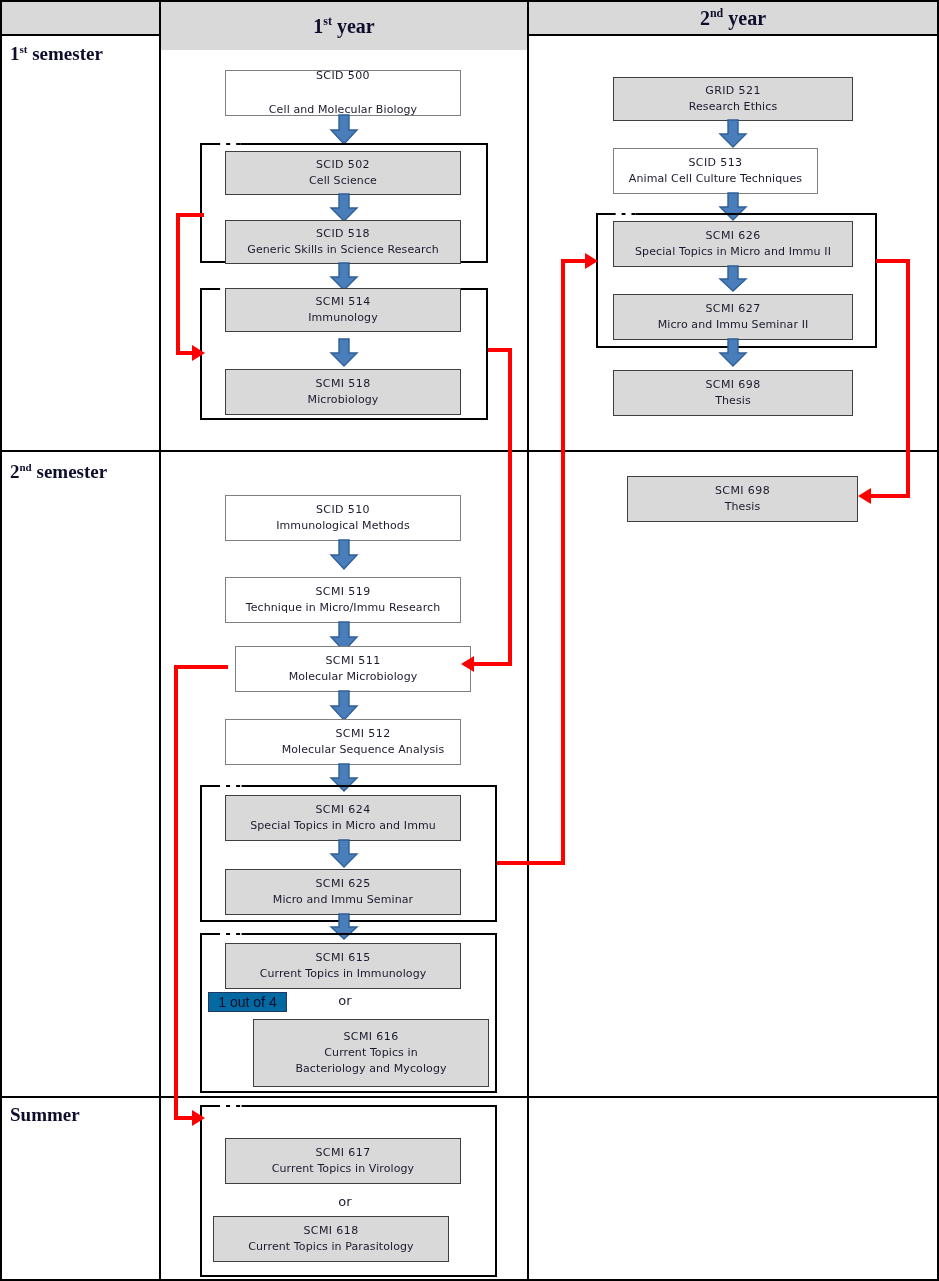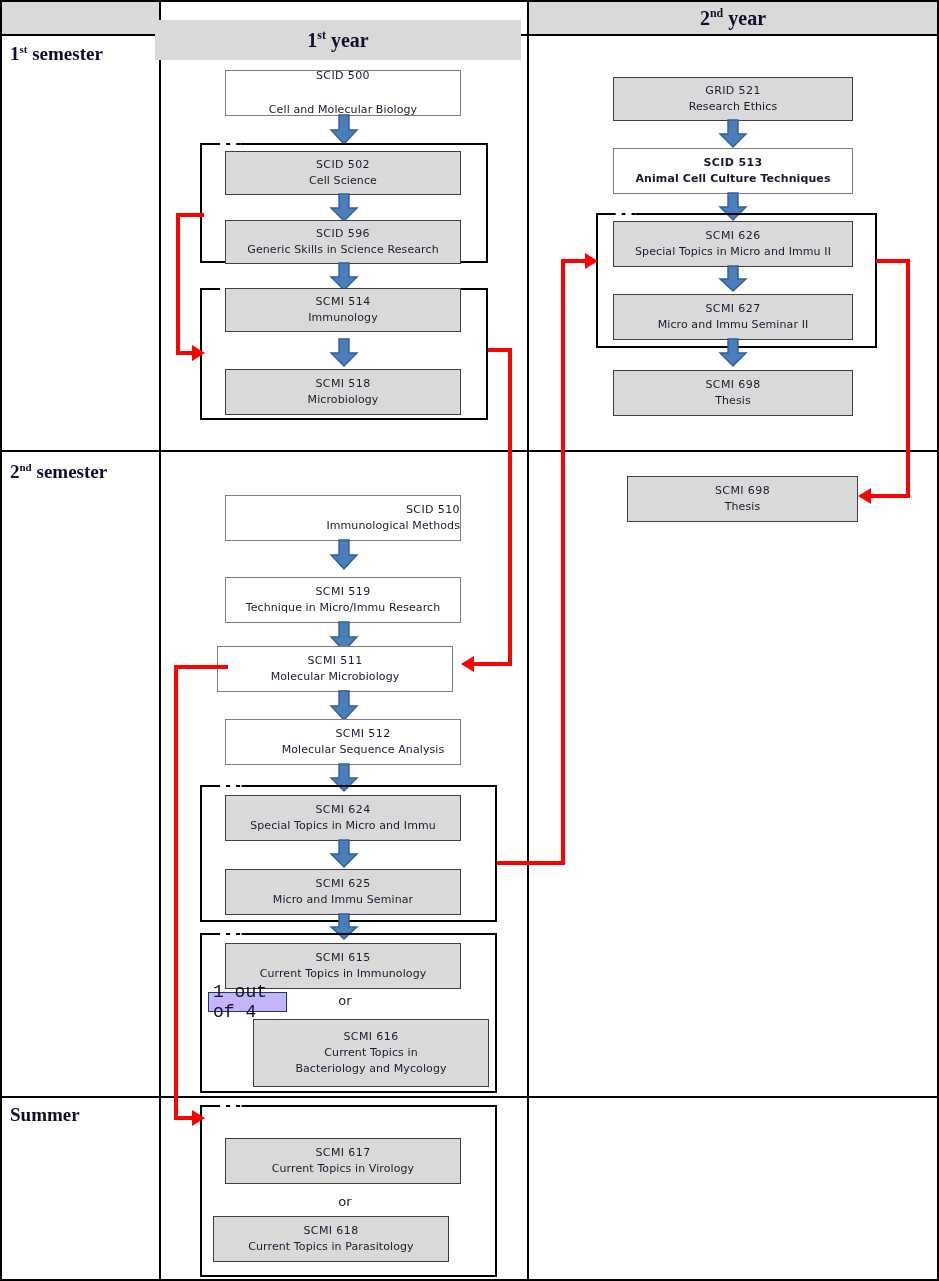--- a/index.html
+++ b/index.html
@@ -63,22 +63,22 @@
   .tip-right{border-top:8px solid transparent;border-bottom:8px solid transparent;border-left:13px solid #ff0000;}
   .tip-left{border-top:8px solid transparent;border-bottom:8px solid transparent;border-right:13px solid #ff0000;}
 
   
   .orlabel{
     position:absolute;font-family:"DejaVu Sans", sans-serif;font-size:13px;color:#1a1a2e;
     text-align:center;
   }
   .badge{
     position:absolute;box-sizing:border-box;
-    background:#c4b5fd;border:1px solid #1f3864;
-    font-family:Liberation Mono, monospace;font-size:18px;color:#0f0f2d;
+    background:#0369a1;border:1px solid #1f3864;
+    font-family:Liberation Sans, sans-serif;font-size:14px;color:#0f0f2d;
     display:flex;align-items:center;justify-content:center;
     padding:0 4px;
   }
 </style>
 </head>
 <body>
 
 <div id="page">
 
   <div class="grid-line hline" style="top:0px;"></div>
@@ -86,21 +86,21 @@
   <div class="grid-line hline" style="top:450px;"></div>
   <div class="grid-line hline" style="top:1096px;"></div>
   <div class="grid-line hline" style="top:1279px;"></div>
 
   <div class="grid-line vline" style="left:0px;height:1281px;"></div>
   <div class="grid-line vline" style="left:159px;height:1281px;"></div>
   <div class="grid-line vline" style="left:527px;height:1281px;"></div>
   <div class="grid-line vline" style="left:937px;height:1281px;"></div>
 
   <div class="hdr-cell" style="left:2px;top:2px;width:157px;height:32px;"></div>
-  <div class="hdr-cell" style="left:155px;top:2px;width:366px;height:40px;margin-top:18px;">
+  <div class="hdr-cell" style="left:161px;top:2px;width:366px;height:48px;">
     <span>1<sup>st</sup>&nbsp;year</span>
   </div>
   <div class="hdr-cell" style="left:529px;top:2px;width:408px;height:32px;">
     <span>2<sup>nd</sup>&nbsp;year</span>
   </div>
 
   <div class="row-label" style="left:10px;top:43px;">1<sup>st</sup>&nbsp;semester</div>
   <div class="row-label" style="left:10px;top:461px;">2<sup>nd</sup>&nbsp;semester</div>
   <div class="row-label" style="left:10px;top:1104px;">Summer</div>
 
@@ -122,21 +122,21 @@
     <span class="name">Cell Science</span>
   </div>
 
   <div class="arrow" style="left:329px;top:193px;">
     <svg width="30" height="30" viewBox="0 0 30 30">
       <polygon points="10,1 20,1 20,15 28,15 15,28 2,15 10,15" fill="#4a7ebb" stroke="#2e5f96" stroke-width="1.4"></polygon>
     </svg>
   </div>
 
   <div class="box gray" style="left:225px;top:220px;width:236px;height:44px;">
-    <span class="code">SCID 596</span>
+    <span class="code">SCID 518</span>
     <span class="name">Generic Skills in Science Research</span>
   </div>
 
   <div class="arrow" style="left:329px;top:262px;">
     <svg width="30" height="30" viewBox="0 0 30 30">
       <polygon points="10,1 20,1 20,15 28,15 15,28 2,15 10,15" fill="#4a7ebb" stroke="#2e5f96" stroke-width="1.4"></polygon>
     </svg>
   </div>
 
   <div class="group" style="left:200px;top:288px;width:288px;height:132px;"></div>
@@ -161,21 +161,21 @@
     <span class="code">GRID 521</span>
     <span class="name">Research Ethics</span>
   </div>
 
   <div class="arrow" style="left:718px;top:119px;">
     <svg width="30" height="30" viewBox="0 0 30 30">
       <polygon points="10,1 20,1 20,15 28,15 15,28 2,15 10,15" fill="#4a7ebb" stroke="#2e5f96" stroke-width="1.4"></polygon>
     </svg>
   </div>
 
-  <div class="box white" style="left:613px;top:148px;width:240px;height:46px;font-weight:bold;">
+  <div class="box white" style="left:613px;top:148px;width:205px;height:46px;">
     <span class="code">SCID 513</span>
     <span class="name">Animal Cell Culture Techniques</span>
   </div>
 
   <div class="arrow" style="left:718px;top:192px;">
     <svg width="30" height="30" viewBox="0 0 30 30">
       <polygon points="10,1 20,1 20,15 28,15 15,28 2,15 10,15" fill="#4a7ebb" stroke="#2e5f96" stroke-width="1.4"></polygon>
     </svg>
   </div>
 
@@ -201,21 +201,21 @@
     <svg width="30" height="30" viewBox="0 0 30 30">
       <polygon points="10,1 20,1 20,15 28,15 15,28 2,15 10,15" fill="#4a7ebb" stroke="#2e5f96" stroke-width="1.4"></polygon>
     </svg>
   </div>
 
   <div class="box gray" style="left:613px;top:370px;width:240px;height:46px;">
     <span class="code">SCMI 698</span>
     <span class="name">Thesis</span>
   </div>
 
-  <div class="box white" style="left:225px;top:495px;width:236px;height:46px;align-items:flex-end;">
+  <div class="box white" style="left:225px;top:495px;width:236px;height:46px;">
     <span class="code">SCID 510</span>
     <span class="name">Immunological Methods</span>
   </div>
 
   <div class="arrow" style="left:329px;top:539px;">
     <svg width="30" height="32" viewBox="0 0 30 32">
       <polygon points="10,1 20,1 20,16 28,16 15,30 2,16 10,16" fill="#4a7ebb" stroke="#2e5f96" stroke-width="1.4"></polygon>
     </svg>
   </div>
 
@@ -223,21 +223,21 @@
     <span class="code">SCMI 519</span>
     <span class="name">Technique in Micro/Immu Research</span>
   </div>
 
   <div class="arrow" style="left:329px;top:621px;">
     <svg width="30" height="32" viewBox="0 0 30 32">
       <polygon points="10,1 20,1 20,16 28,16 15,30 2,16 10,16" fill="#4a7ebb" stroke="#2e5f96" stroke-width="1.4"></polygon>
     </svg>
   </div>
 
-  <div class="box white" style="left:217px;top:646px;width:236px;height:46px;">
+  <div class="box white" style="left:235px;top:646px;width:236px;height:46px;">
     <span class="code">SCMI 511</span>
     <span class="name">Molecular Microbiology</span>
   </div>
 
   <div class="arrow" style="left:329px;top:690px;">
     <svg width="30" height="32" viewBox="0 0 30 32">
       <polygon points="10,1 20,1 20,16 28,16 15,30 2,16 10,16" fill="#4a7ebb" stroke="#2e5f96" stroke-width="1.4"></polygon>
     </svg>
   </div>
 

